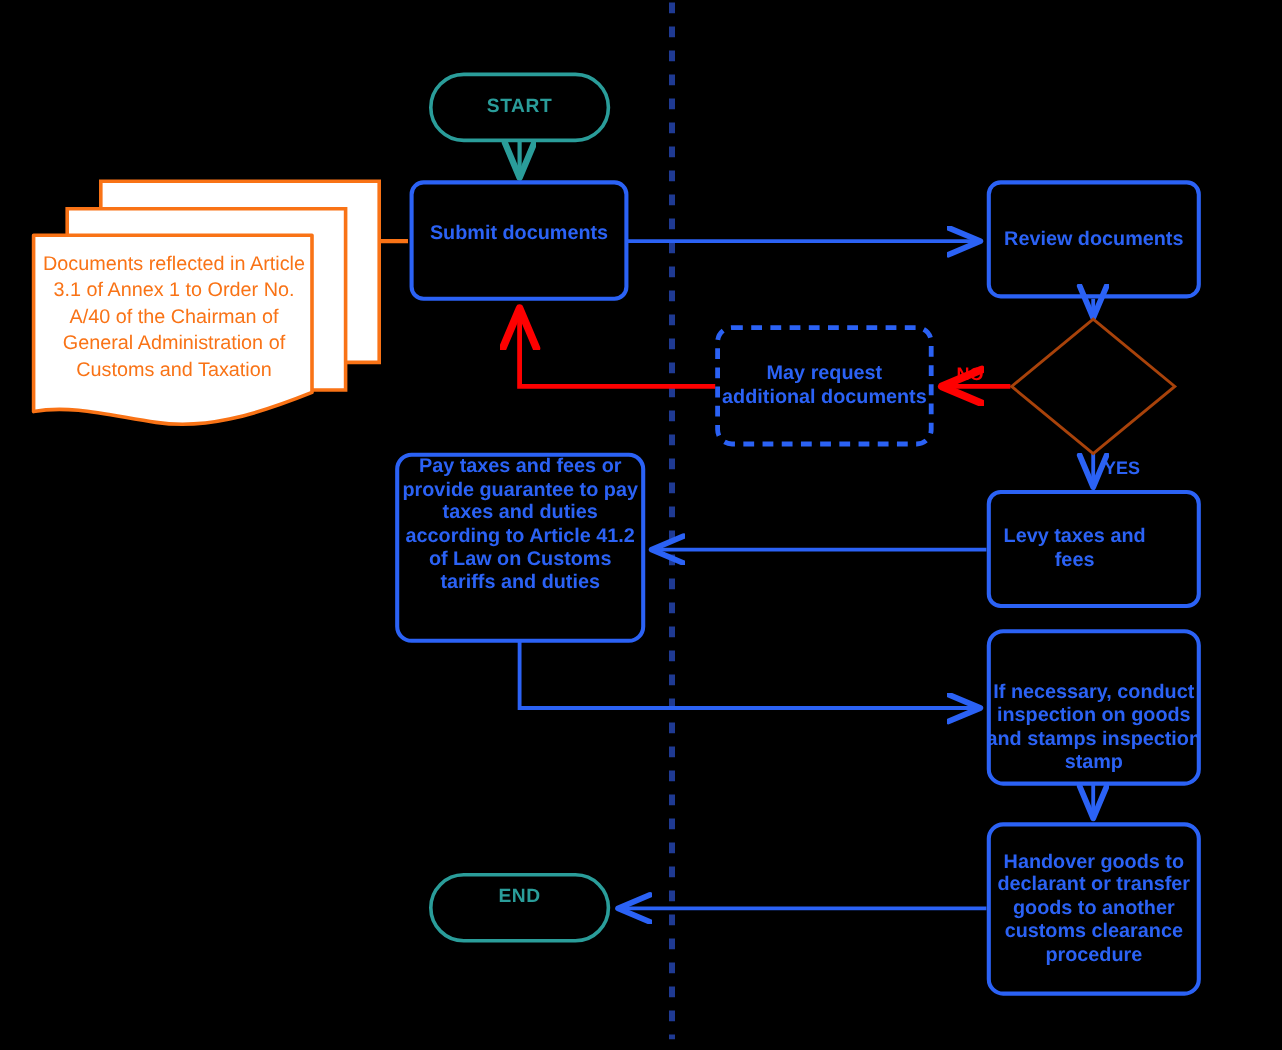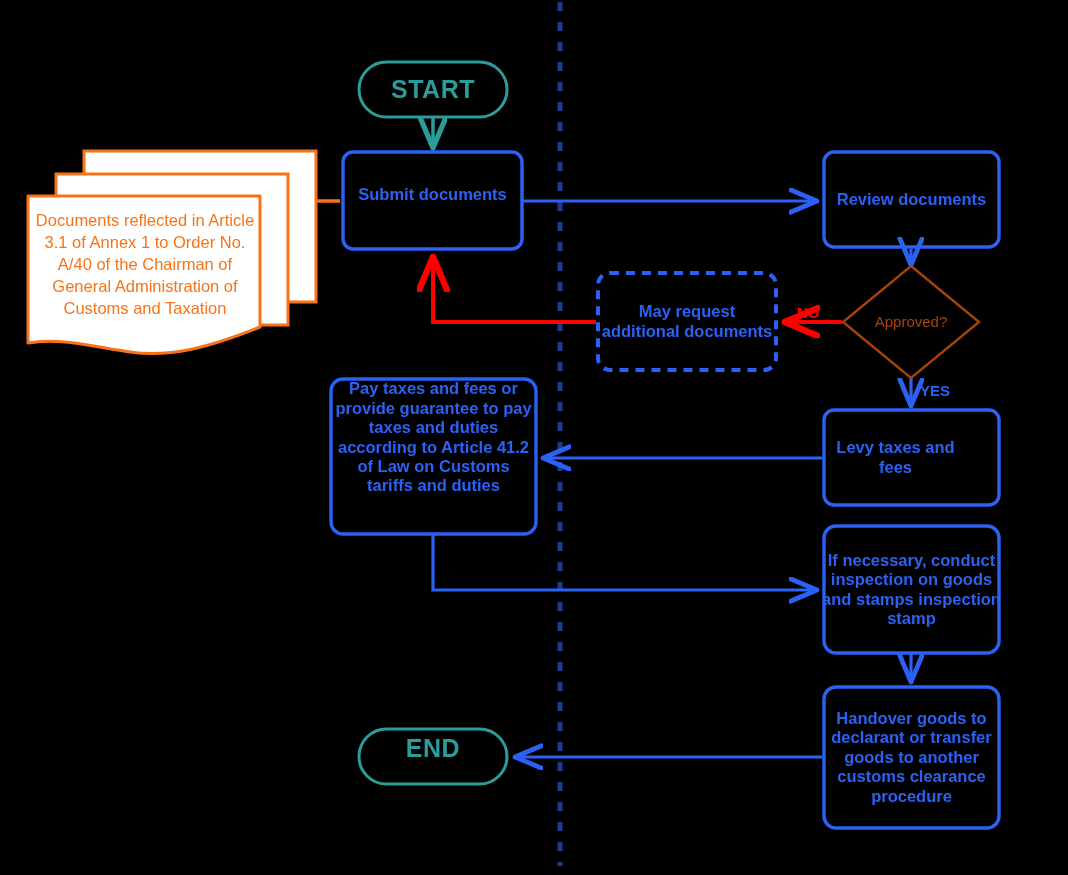--- a/index.html
+++ b/index.html
@@ -27,21 +27,21 @@
     display: flex;
     align-items: center;
     justify-content: center;
     text-align: center;
     font-weight: bold;
     line-height: 1.18;
     pointer-events: none;
     white-space: pre-line;
   }
   .terminal-label {
-    font-size: 25px;
+    font-size: 16px;
     letter-spacing: 0.5px;
   }
   .process-label {
     font-size: 16.5px;
   }
   .doc-label {
     font-size: 16.5px;
     font-weight: normal;
     line-height: 1.33;
   }
@@ -125,29 +125,28 @@
   </svg>
 
   <div class="node-label terminal-label" style="left:359px; top:62px; width:148px; height:55px; color:#2a9d9a;">START</div>
 
   <div class="node-label process-label" style="left:343px; top:152px; width:179px; height:86px; color:#2b62f5;">Submit documents</div>
 
   <div class="node-label doc-label" style="left:34px; top:196px; width:222px; height:132px; color:#f97316; align-items:flex-start; padding-top:14px; box-sizing:border-box;">Documents reflected in Article 3.1 of Annex 1 to Order No. A/40 of the Chairman of General Administration of Customs and Taxation</div>
 
   <div class="node-label process-label" style="left:824px; top:152px; width:175px; height:95px; color:#2b62f5;border-radius:28px;">Review documents</div>
 
-  <div class="node-label diamond-label" style="left:843px; top:268px; width:136px; height:108px; color:#a8420a;">Approved?</div>
 
   <div class="node-label process-label" style="left:598px; top:273px; width:178px; height:97px; color:#2b62f5;">May request additional documents</div>
 
   <div class="node-label process-label" style="left:824px; top:410px; width:143px; height:95px; color:#2b62f5;">Levy taxes and fees</div>
 
   <div class="node-label process-label" style="left:335px; top:379px; width:197px; height:117px; color:#2b62f5;">Pay taxes and fees or provide guarantee to pay taxes and duties according to Article 41.2 of Law on Customs tariffs and duties</div>
 
-  <div class="node-label process-label" style="left:822px; top:526px; width:179px; height:127px; color:#2b62f5;">If necessary, conduct inspection on goods and stamps inspection stamp</div>
+  <div class="node-label process-label" style="left:822px; top:526px; width:179px; height:161px; color:#2b62f5;">If necessary, conduct inspection on goods and stamps inspection stamp</div>
 
   <div class="node-label process-label" style="left:824px; top:687px; width:175px; height:141px; color:#2b62f5;">Handover goods to declarant or transfer goods to another customs clearance procedure</div>
 
   <div class="node-label terminal-label" style="left:359px; top:729px; width:148px; height:39px; color:#2a9d9a;">END</div>
 
   <div class="edge-label" style="left:797px; top:304px; color:#fe0000;">NO</div>
 
   <div class="edge-label" style="left:920px; top:382px; color:#2b62f5;">YES</div>
 
 </div>

